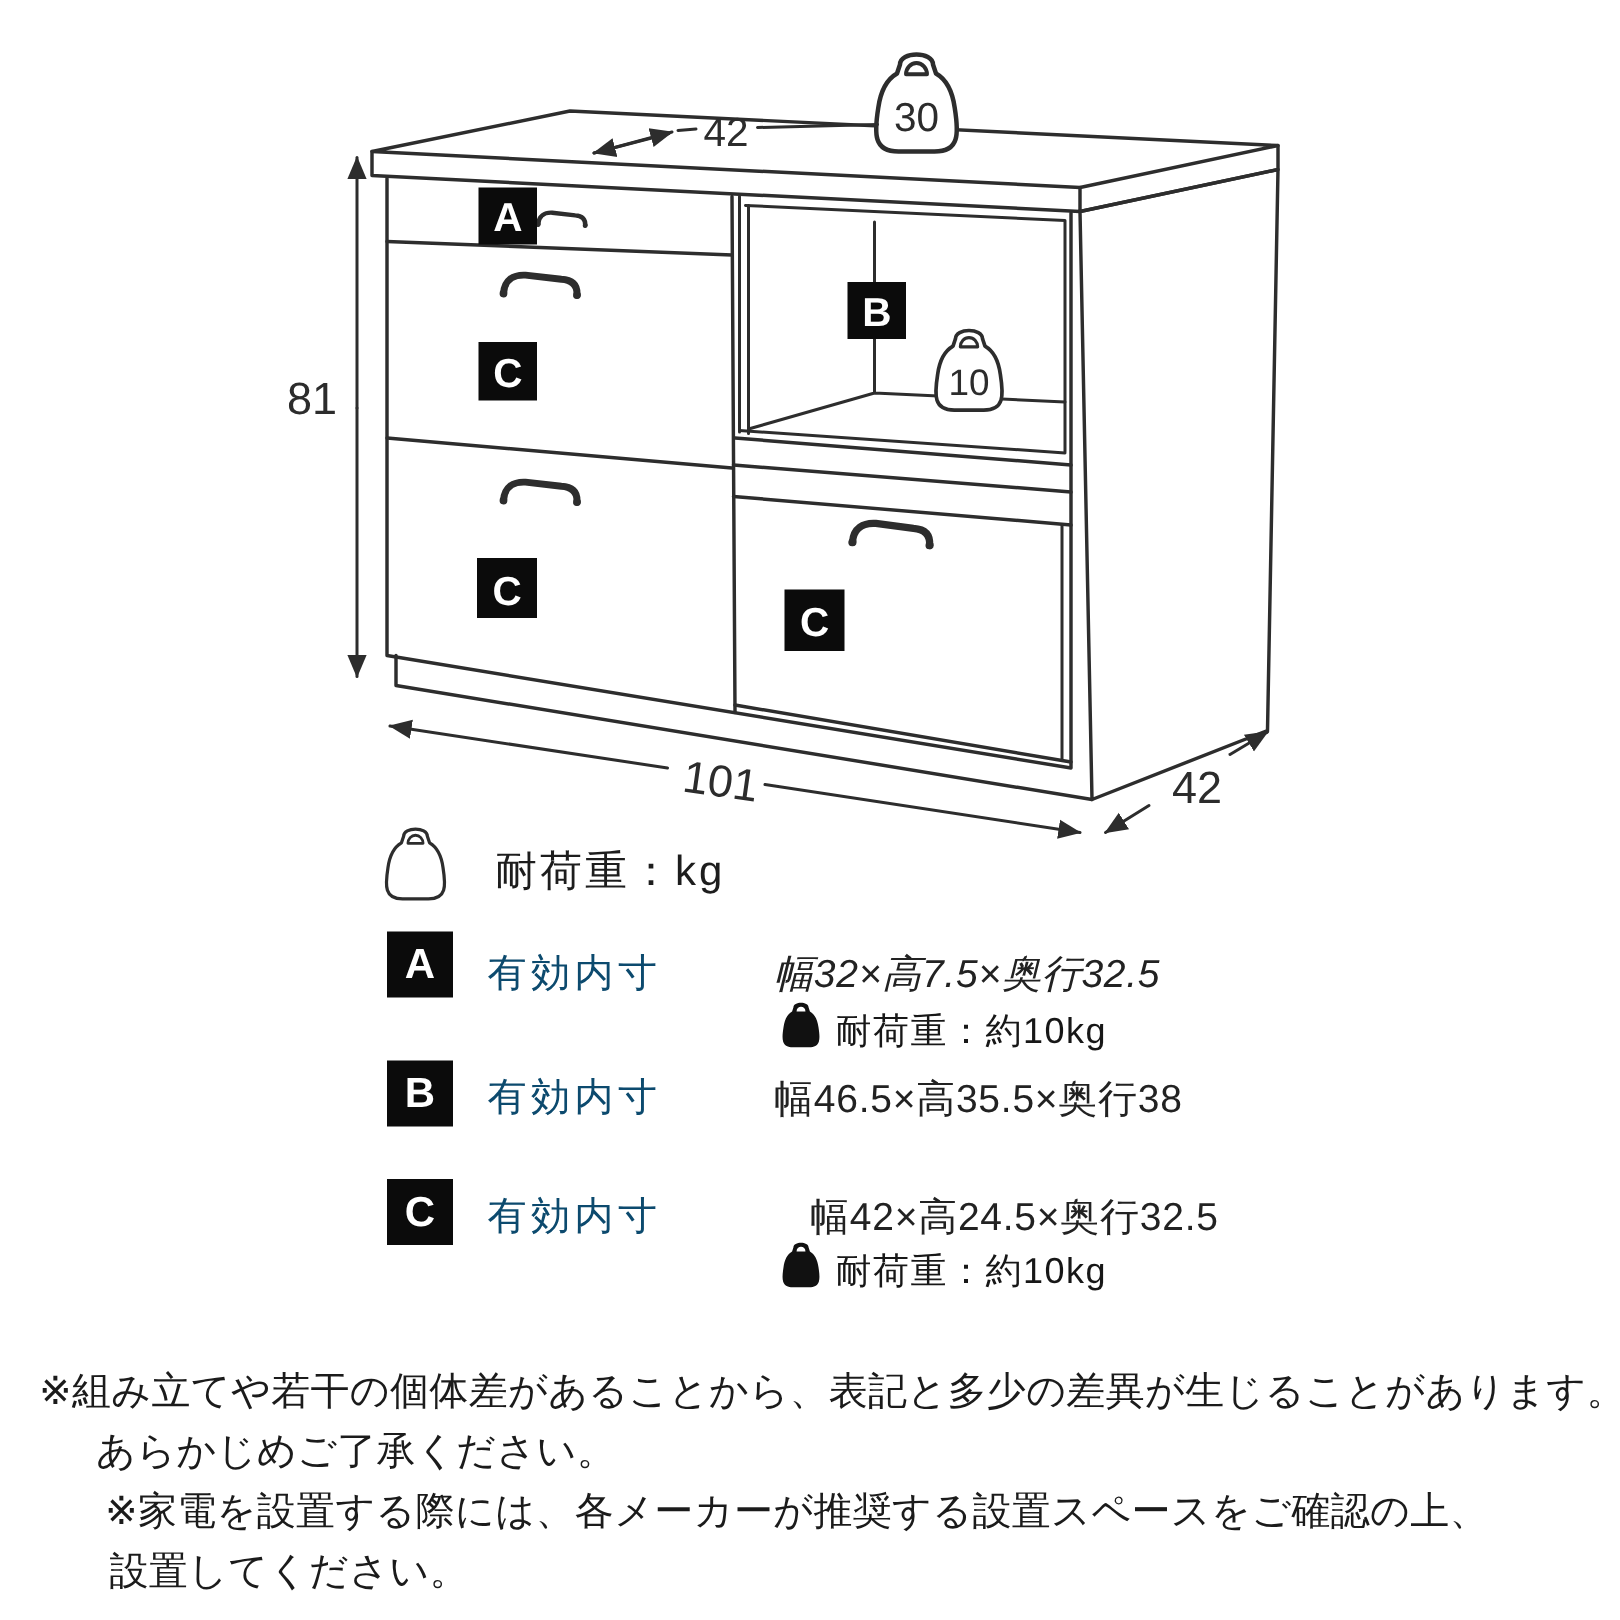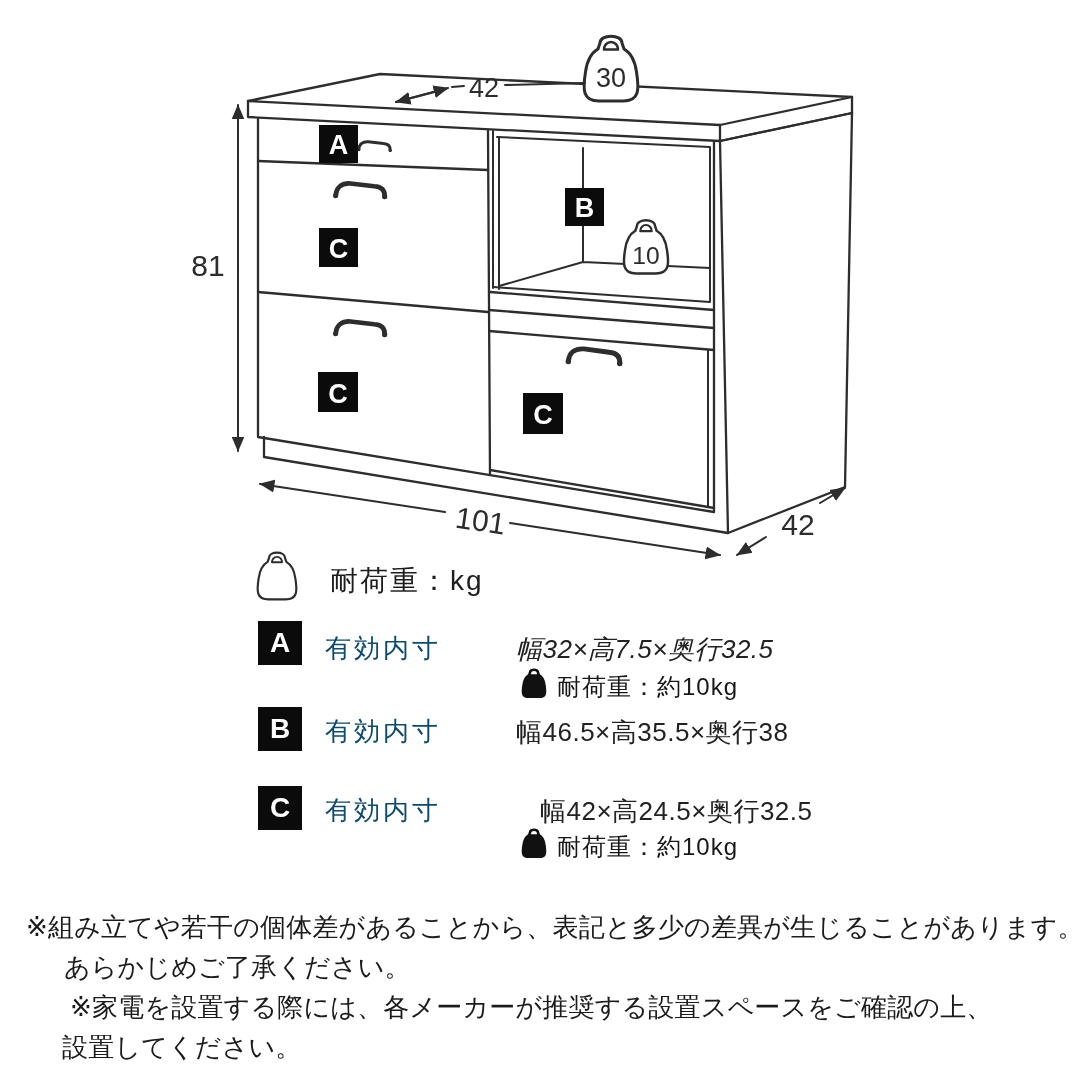--- a/index.html
+++ b/index.html
@@ -159,15 +159,15 @@
   <div class="legend-value" style="left:540px;top:794px;">幅42×高24.5×奥行32.5</div>
   <svg class="mini-wt" style="left:519px;top:827px;" width="30" height="32" viewBox="-29 -37 58 70">
     <path d="M-11,-27 C-11,-36 11,-36 11,-27 L13,-21 C20,-17 24,-9 25.5,2 C27,11.5 27.5,18.5 26,23 C24.3,28.5 19,31 12,31 L-12,31 C-19,31 -24.3,28.5 -26,23 C-27.5,18.5 -27,11.5 -25.5,2 C-24,-9 -20,-17 -13,-21 Z" fill="#111"></path>
     <path d="M-6.5,-21 a6.5,7 0 0 1 13,0 Z" fill="#fff"></path>
   </svg>
   <div class="legend-load" style="left:557px;top:831px;">耐荷重：約10kg</div>
 
   <div class="footnote" style="left:26px;top:910px;">※組み立てや若干の個体差があることから、表記と多少の差異が生じることがあります。</div>
   <div class="footnote" style="left:64px;top:950px;">あらかじめご了承ください。</div>
   <div class="footnote" style="left:26px;top:990px;margin-left:44px;">※家電を設置する際には、各メーカーが推奨する設置スペースをご確認の上、</div>
-  <div class="footnote" style="left:62px;top:1030px;">設置してください。</div>
+  <div class="footnote" style="left:73px;top:1030px;">設置してください。</div>
 
 </div>
 
 </body></html>

